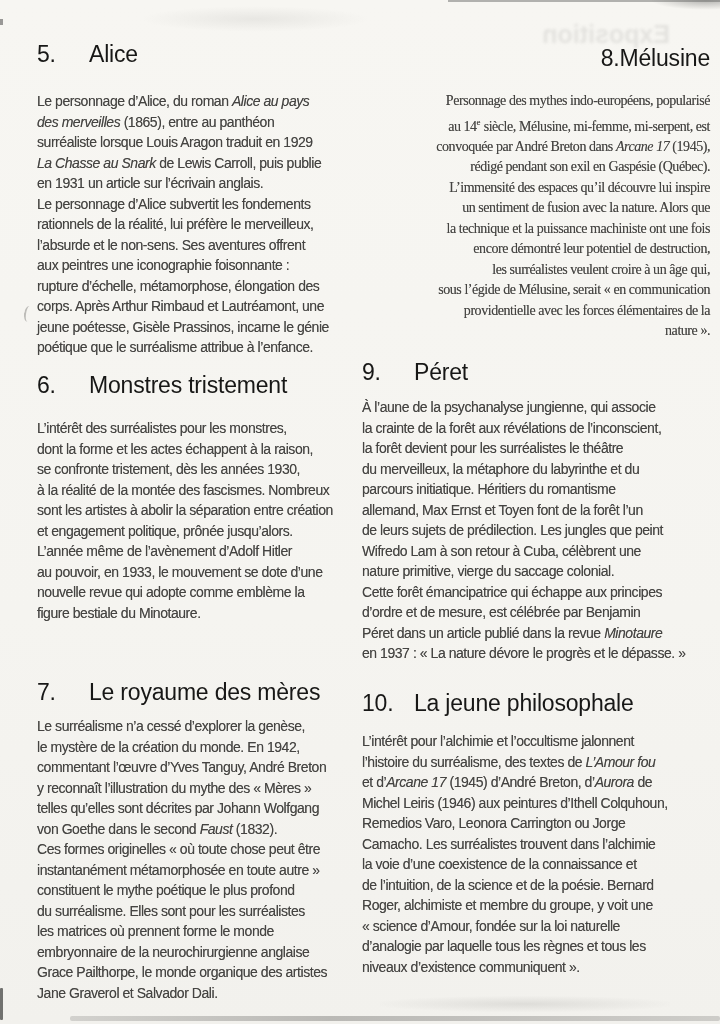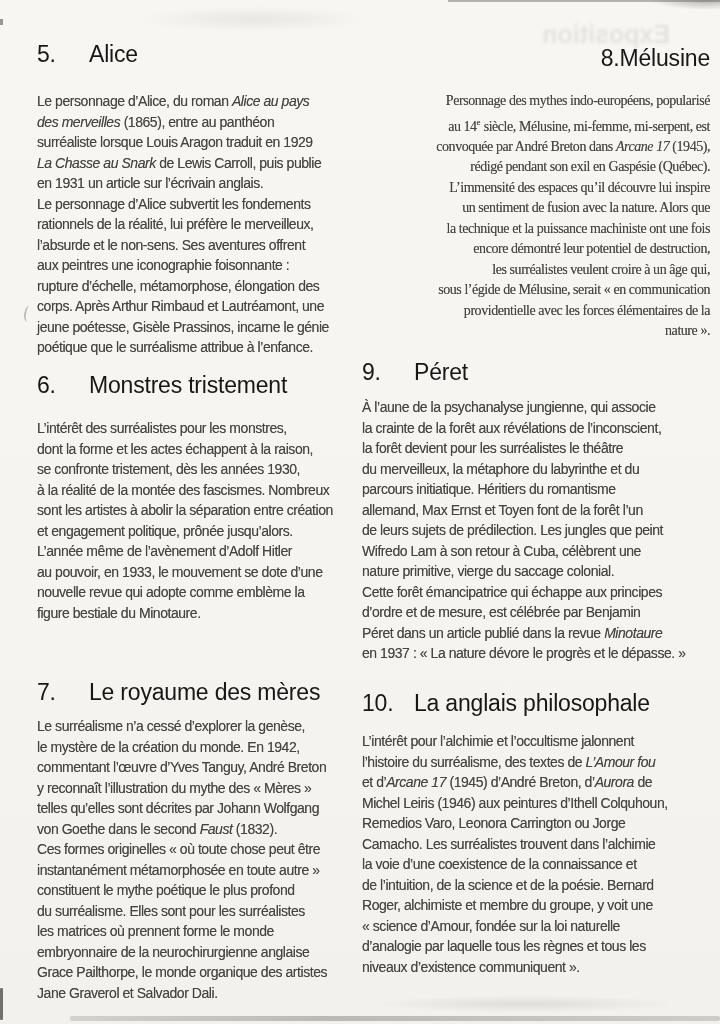--- a/index.html
+++ b/index.html
@@ -147,19 +147,19 @@
 
     <section class="section sec-9">
       <h2 class="h">
         <span class="num">9.</span><span class="ttl">Péret</span>
       </h2>
       <div class="body"><span>À l’aune de la psychanalyse jungienne, qui associe</span><br><span>la crainte de la forêt aux révélations de l’inconscient,</span><br><span>la forêt devient pour les surréalistes le théâtre</span><br><span>du merveilleux, la métaphore du labyrinthe et du</span><br><span>parcours initiatique. Héritiers du romantisme</span><br><span>allemand, Max Ernst et Toyen font de la forêt l’un</span><br><span>de leurs sujets de prédilection. Les jungles que peint</span><br><span>Wifredo Lam à son retour à Cuba, célèbrent une</span><br><span>nature primitive, vierge du saccage colonial.</span><br><span>Cette forêt émancipatrice qui échappe aux principes</span><br><span>d’ordre et de mesure, est célébrée par Benjamin</span><br><span>Péret dans un article publié dans la revue </span><span class="i">Minotaure</span><br><span>en 1937 : « La nature dévore le progrès et le dépasse. »</span></div>
     </section>
 
     <section class="section sec-10">
       <h2 class="h">
-        <span class="num">10.</span><span class="ttl">La anglais philosophale</span>
+        <span class="num">10.</span><span class="ttl">La jeune philosophale</span>
       </h2>
       <div class="body"><span>L’intérêt pour l’alchimie et l’occultisme jalonnent</span><br><span>l’histoire du surréalisme, des textes de </span><span class="i">L’Amour fou</span><br><span>et d’</span><span class="i">Arcane 17</span><span> (1945) d’André Breton, d’</span><span class="i">Aurora</span><span> de</span><br><span>Michel Leiris (1946) aux peintures d’Ithell Colquhoun,</span><br><span>Remedios Varo, Leonora Carrington ou Jorge</span><br><span>Camacho. Les surréalistes trouvent dans l’alchimie</span><br><span>la voie d’une coexistence de la connaissance et</span><br><span>de l’intuition, de la science et de la poésie. Bernard</span><br><span>Roger, alchimiste et membre du groupe, y voit une</span><br><span>« science d’Amour, fondée sur la loi naturelle</span><br><span>d’analogie par laquelle tous les règnes et tous les</span><br><span>niveaux d’existence communiquent ».</span></div>
     </section>
   </div>
 
 </div>
 
 </body></html>

